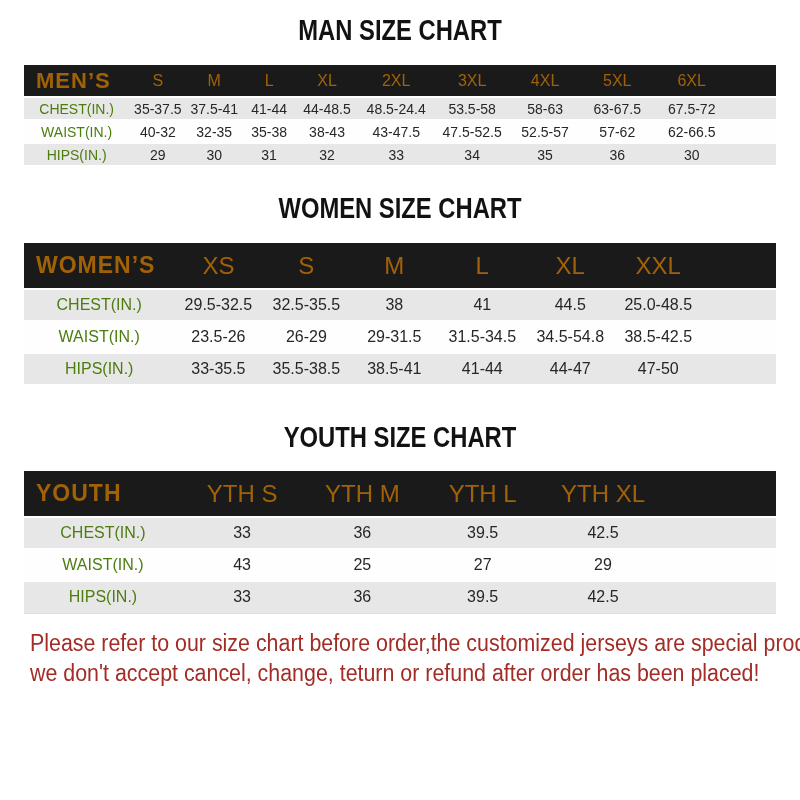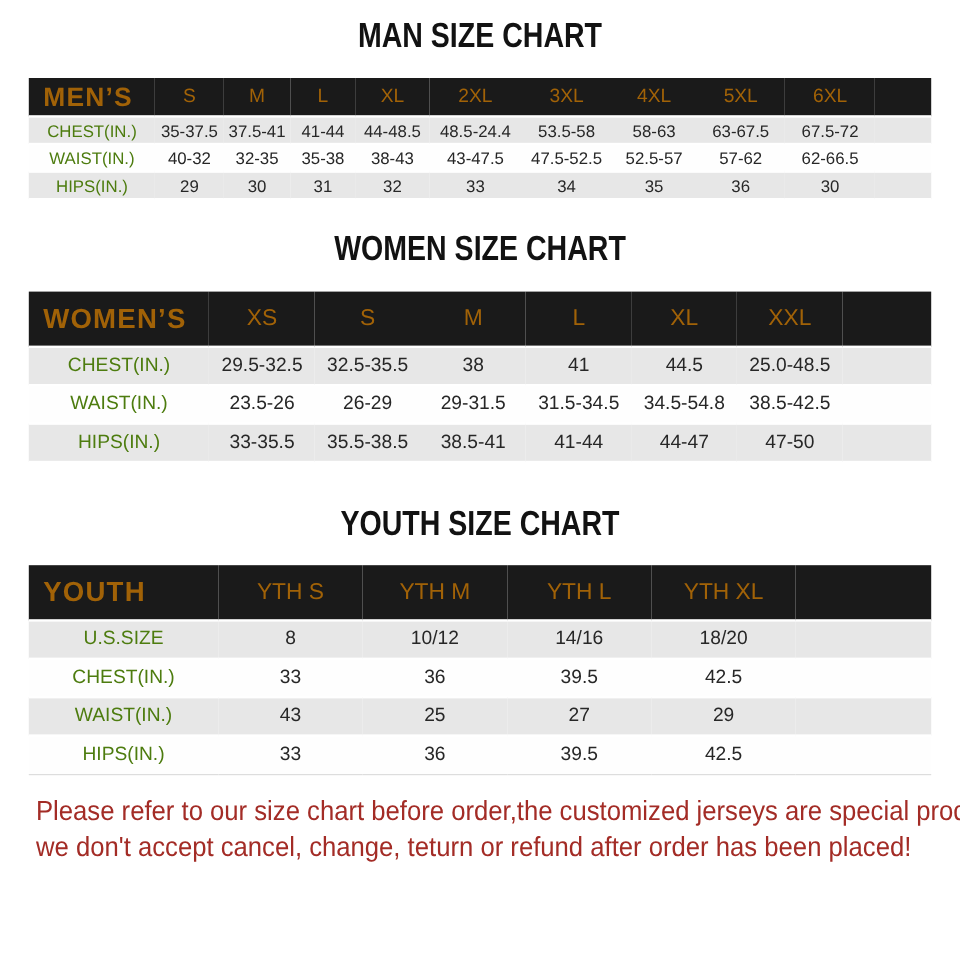--- a/index.html
+++ b/index.html
@@ -31,21 +31,21 @@
   .size-table td.row-label { color:#4d7c0f; }
   .size-table tbody tr:nth-child(odd)  td { background:#E7E7E7; }
   .size-table tbody tr:nth-child(even) td { background:#FEFEFE; }
 
   
   .men thead th { height:32px; font-size:16px; }
   .men thead th.bar-label { font-size:22px; }
   .men td { height:23px; font-size:14px; }
 
   
-  .women thead th, .youth thead th { height:46px; font-size:19px; }
+  .women thead th, .youth thead th { height:46px; font-size:24px; }
   .women thead th.bar-label, .youth thead th.bar-label { font-size:23px; }
   .women td, .youth td { height:32px; font-size:16px; }
   .youth tbody tr:last-child td { border-bottom:1px solid #dddddd; }
 
   
   .disclaimer { margin-top:14px; padding-left:30px; }
   .disclaimer p { color:#A32C26; font-size:23px; line-height:30px; white-space:nowrap;
                   transform:scaleX(0.93); transform-origin:left center; }
 </style>
 </head>
@@ -205,28 +205,20 @@
           <th class="bar-label">YOUTH</th>
           <th>YTH S</th>
           <th>YTH M</th>
           <th>YTH L</th>
           <th>YTH XL</th>
           <th></th>
         </tr>
       </thead>
       <tbody>
         <tr>
-          <td class="row-label">U.S.SIZE</td>
-          <td>8</td>
-          <td>10/12</td>
-          <td>14/16</td>
-          <td>18/20</td>
-          <td></td>
-        </tr>
-        <tr>
           <td class="row-label">CHEST(IN.)</td>
           <td>33</td>
           <td>36</td>
           <td>39.5</td>
           <td>42.5</td>
           <td></td>
         </tr>
         <tr>
           <td class="row-label">WAIST(IN.)</td>
           <td>43</td>

